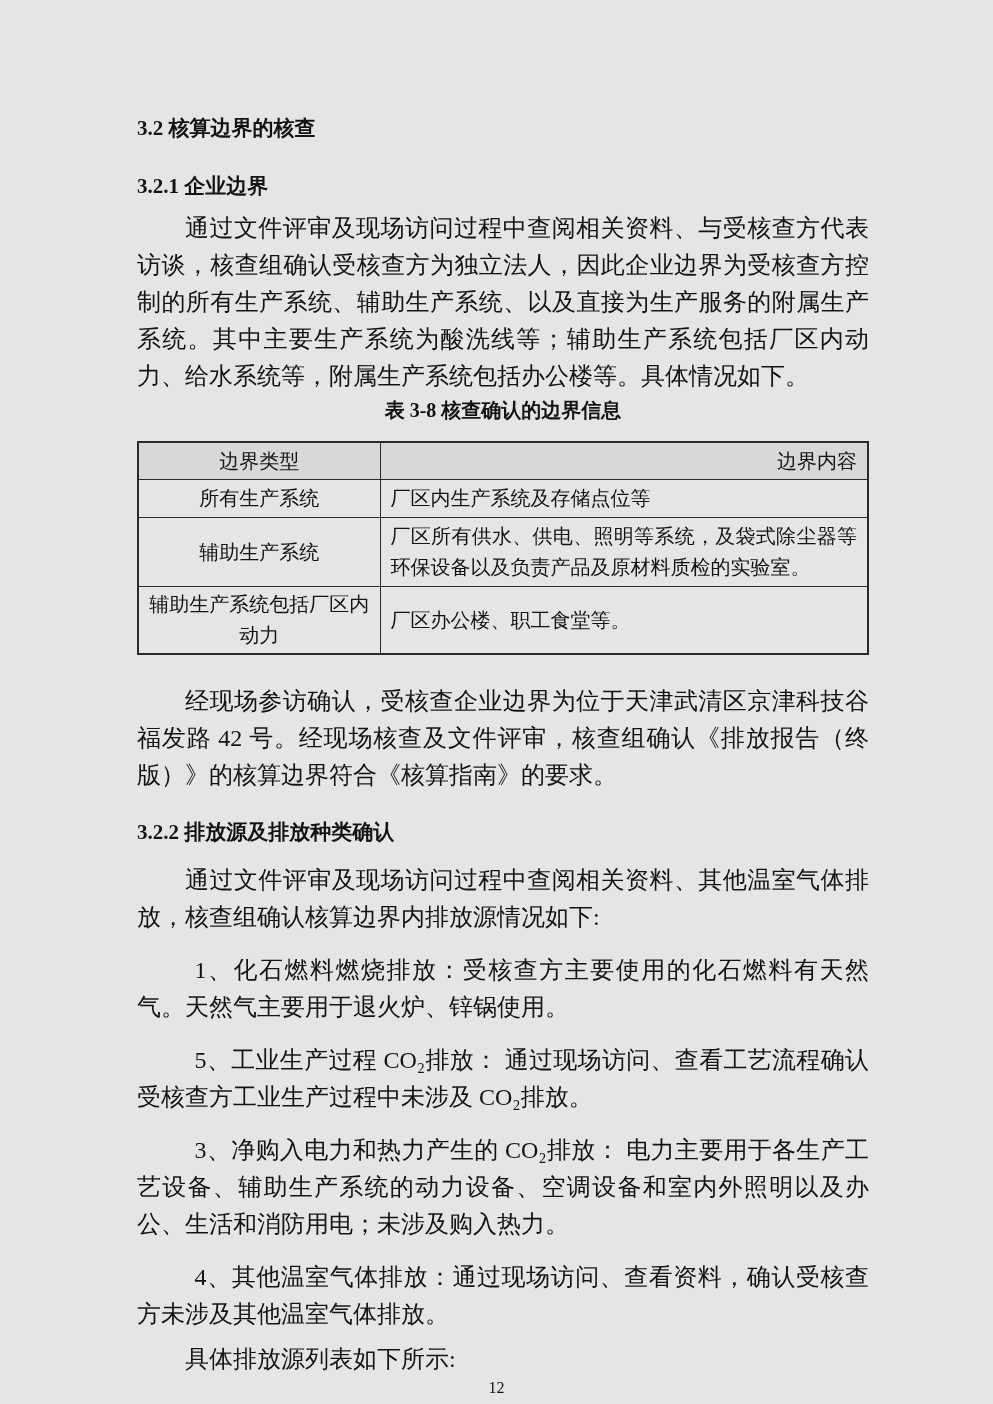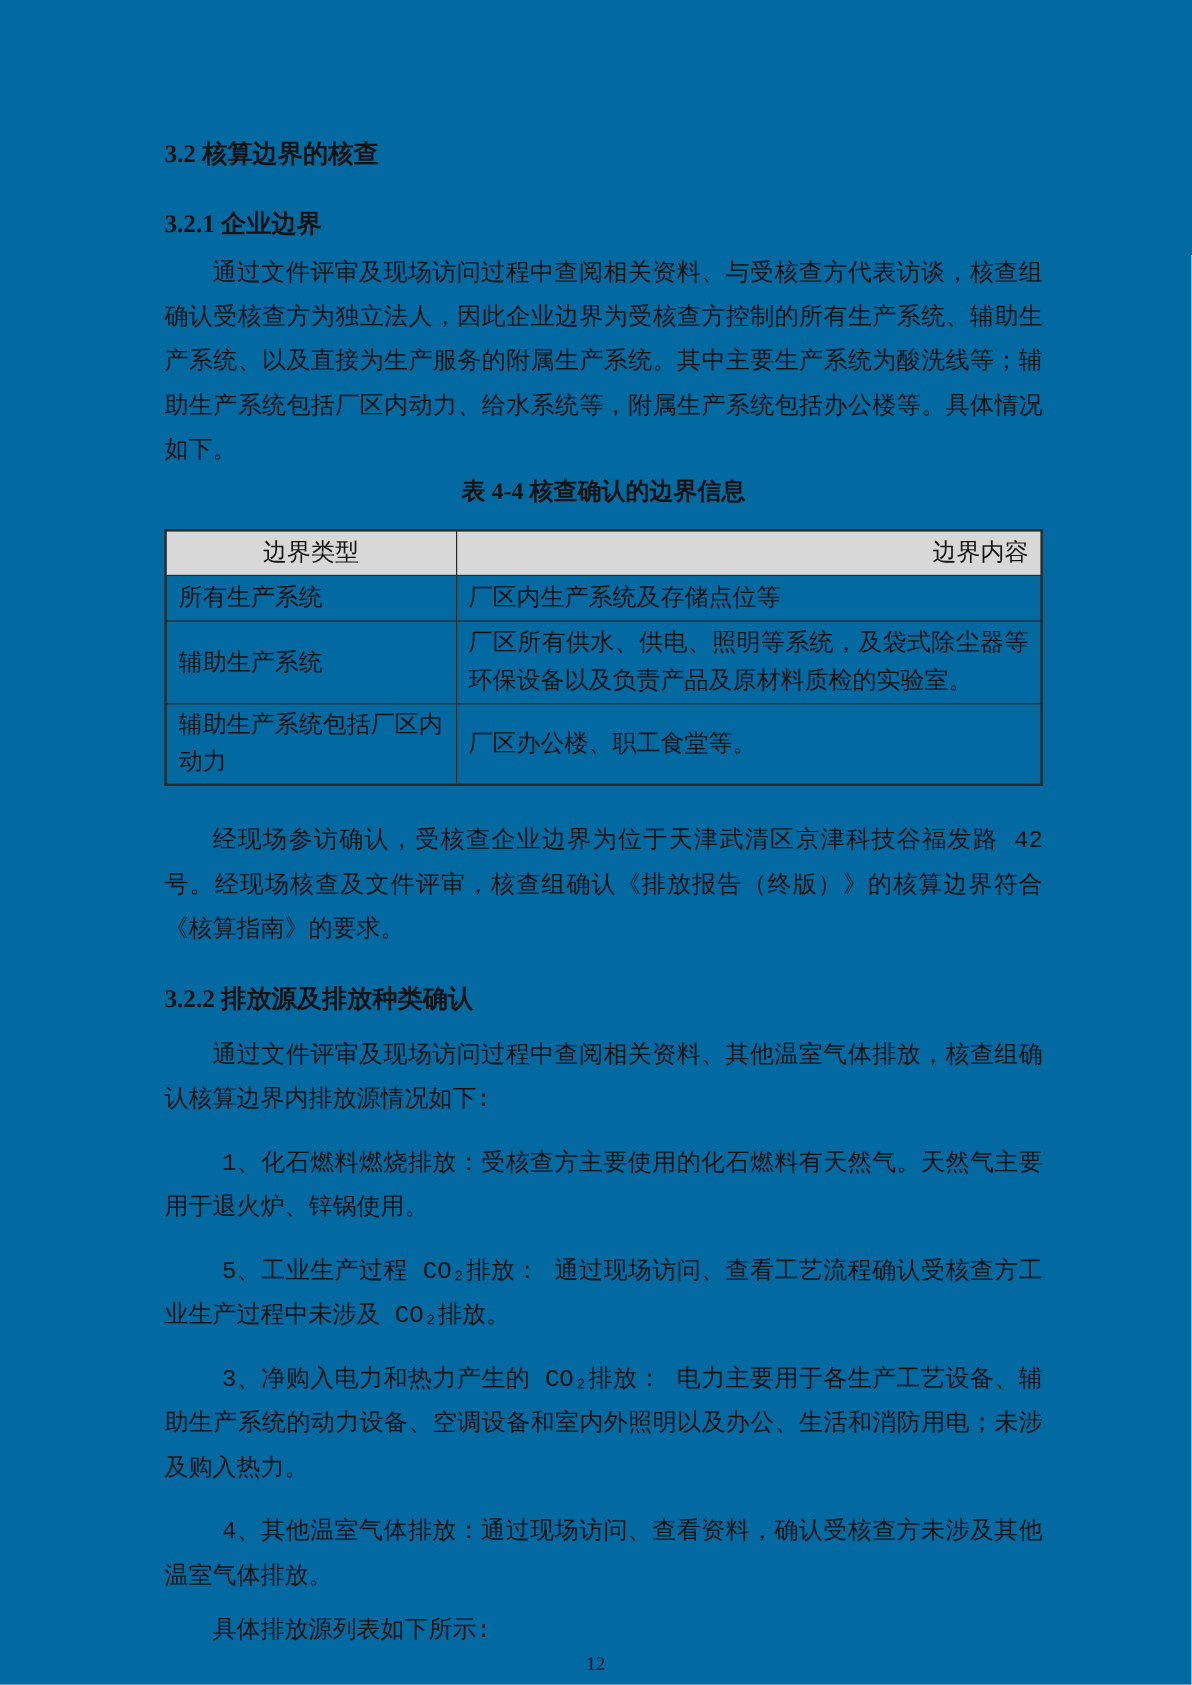--- a/index.html
+++ b/index.html
@@ -1,20 +1,20 @@
 <!DOCTYPE html>
 <html lang="zh"><head>
 <meta charset="utf-8">
 <style>
   html, body { margin: 0; padding: 0; background: #ffffff; }
   .page {
     position: relative;
     width: 993px;
     height: 1404px;
-    background: #0369a1;
+    background: #e5e5e5;
     font-family: "Liberation Serif", "DejaVu Serif", serif;
     color: #131313;
     overflow: hidden;
   }
   .content {
     position: absolute;
     left: 137px;
     top: 0;
     width: 732px;
   }
@@ -22,26 +22,25 @@
     font-size: 21px;
     font-weight: bold;
     line-height: 28px;
     margin: 0;
     text-align: left;
   }
   .h-32  { margin-top: 114px; }
   .h-321 { margin-top: 30px; }
   .h-322 { margin-top: 24px; }
   .para {
-    font-size: 20px;
+    font-size: 24px;
     line-height: 37px;
     text-align: justify;
     text-indent: 2em;
     margin: 0;
-    font-family: Liberation Mono, monospace;
   }
   .p-first   { margin-top: 10px; }
   .p-after-table { margin-top: 28px; }
   .p-intro   { margin-top: 16px; }
   .p-item    { margin-top: 16px; text-indent: 2.4em; }
   .p-closing { margin-top: 8px; }
   .table-caption {
     font-size: 20px;
     font-weight: bold;
     line-height: 22px;
@@ -59,21 +58,21 @@
   table.btable th, table.btable td {
     border: 1px solid #2a2a2a;
     font-size: 20px;
     font-weight: normal;
     line-height: 31px;
     padding: 2px 10px;
     vertical-align: middle;
   }
   table.btable col.c1 { width: 242px; }
   table.btable th { height: 32px; text-align: center; }
-  table.btable td.cell-type { text-align: left; }
+  table.btable td.cell-type { text-align: center; }
   table.btable td.cell-content { text-align: justify; }
   tr.row-1 td { height: 33px; }
   tr.row-2 td { height: 64px; }
   tr.row-3 td { height: 61px; }
   .page-number {
     position: absolute;
     top: 1378px;
     left: 0;
     width: 100%;
     text-align: center;
@@ -86,21 +85,21 @@
 
 <div class="page">
   <div class="content">
 
     <p class="heading h-32">3.2 核算边界的核查</p>
 
     <p class="heading h-321">3.2.1 企业边界</p>
 
     <p class="para p-first">通过文件评审及现场访问过程中查阅相关资料、与受核查方代表访谈，核查组确认受核查方为独立法人，因此企业边界为受核查方控制的所有生产系统、辅助生产系统、以及直接为生产服务的附属生产系统。其中主要生产系统为酸洗线等；辅助生产系统包括厂区内动力、给水系统等，附属生产系统包括办公楼等。具体情况如下。</p>
 
-    <p class="table-caption">表 4-4 核查确认的边界信息</p>
+    <p class="table-caption">表 3-8 核查确认的边界信息</p>
 
     <table class="btable">
       <colgroup>
           <col class="c1">
           <col class="c2">
         </colgroup>
       <thead>
         <tr>
           <th style="background: rgb(216, 216, 216);">边界类型</th>
           <th style="background: rgb(216, 216, 216); text-align: right;">边界内容</th>

